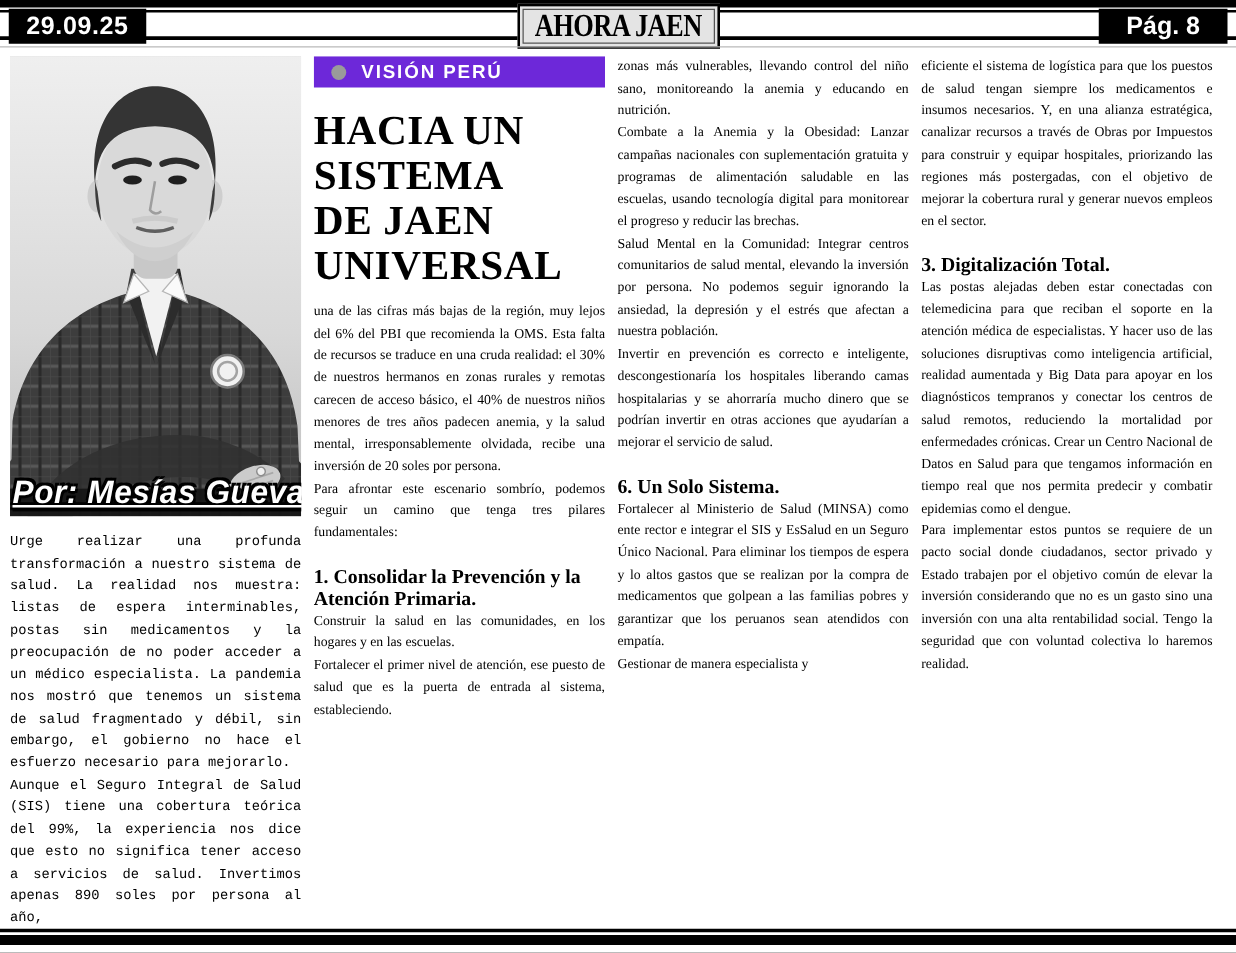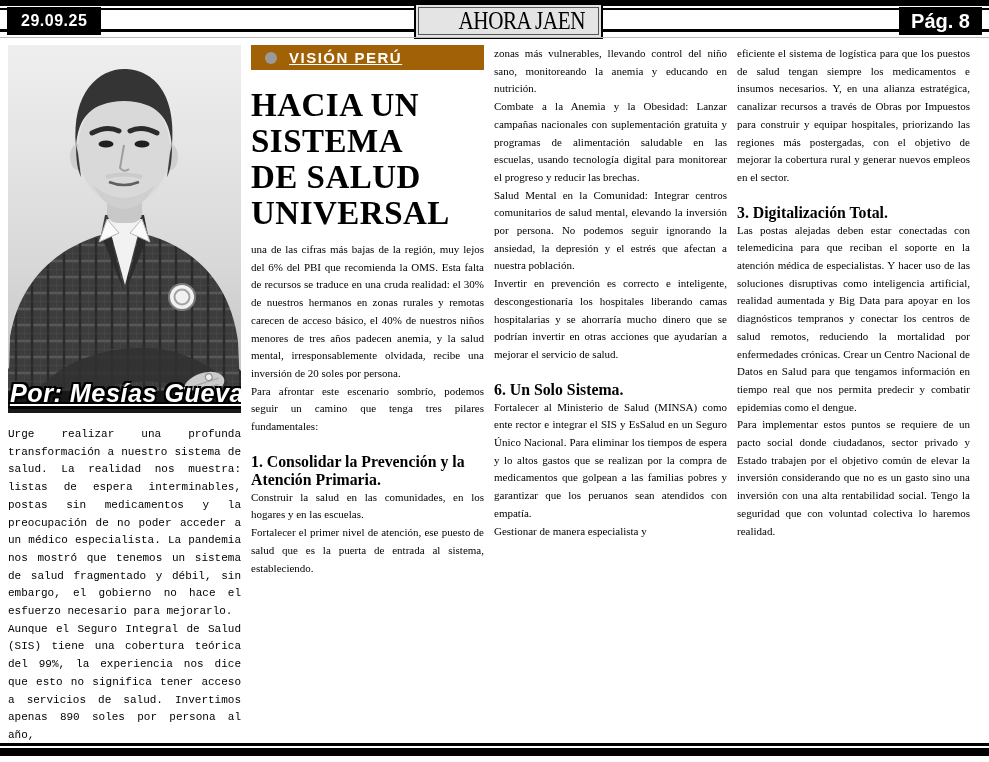--- a/index.html
+++ b/index.html
@@ -9,47 +9,46 @@
     font-family:"Liberation Serif",serif;
   }
   
   .top-rule{position:absolute;top:0;left:0;width:989px;height:6px;background:#000;}
   .header-row{position:absolute;top:8px;left:0;width:989px;height:24px;
     border-top:2px solid #000;border-bottom:3px solid #000;box-sizing:border-box;}
   .header-thin-rule{position:absolute;top:37px;left:0;width:989px;height:1px;background:#b9b9b9;}
   .date-box{
     position:absolute;left:7px;top:-3px;height:28px;line-height:28px;
     background:#000;color:#fff;padding:0 14px;
-    font-family:"Liberation Sans",sans-serif;font-weight:bold;font-size:16px;letter-spacing:.5px;
+    font-family:"Liberation Sans",sans-serif;font-weight:bold;font-size:20px;letter-spacing:.5px;
   }
   .page-box{
     position:absolute;right:7px;top:-3px;height:28px;line-height:28px;
-    background:#000;color:#fff;padding:0 12px;
+    background:#000;color:#fff;padding:0 22px;
     font-family:"Liberation Sans",sans-serif;font-weight:bold;font-size:20px;
   }
   .masthead-box{
     position:absolute;left:414px;top:-7px;width:158px;height:32px;
     background:#e4e4e4;border:2px solid #000;box-shadow:inset 0 0 0 2px #e4e4e4, inset 0 0 0 3px #555;
     display:flex;align-items:center;justify-content:center;
-    font-family:"Liberation Serif",serif;font-weight:normal;font-size:23px;letter-spacing:-.5px;
+    font-family:"Liberation Serif",serif;font-weight:bold;font-size:23px;letter-spacing:-.5px;
     transform-origin:center;
-    padding-left:27px;
   }
   .masthead-box span{display:inline-block;transform:scaleX(.92) scaleY(1.12);}
   
   .columns{position:absolute;top:45px;left:8px;width:973px;bottom:22px;
     display:flex;gap:10px;}
   .col{width:233px;box-sizing:border-box;overflow:hidden;}
   .para{margin:0;font-size:11px;line-height:17.7px;text-align:justify;}
   .subhead{margin:17px 0 0 0;font-size:15.8px;line-height:18px;font-weight:bold;text-align:left;}
   .subhead + .para{margin-top:0;}
   .para + .para{margin-top:0;}
   
-  .kicker{height:25px;background:#a16207;color:#fff;display:flex;align-items:center;
-    font-family:"Liberation Sans",sans-serif;font-weight:bold;font-size:15px;letter-spacing:1.5px;text-decoration:underline;}
+  .kicker{height:25px;background:#6d28d9;color:#fff;display:flex;align-items:center;
+    font-family:"Liberation Sans",sans-serif;font-weight:bold;font-size:15px;letter-spacing:1.5px;}
   .kicker-bullet{width:12px;height:12px;border-radius:50%;background:#9a9a9a;margin:0 12px 0 14px;flex:0 0 auto;}
   .headline{
     margin:17px 0 10px 0;font-weight:bold;font-size:33px;line-height:36px;
     white-space:pre-line;letter-spacing:.5px;text-align:left;
     font-family:"Liberation Serif",serif;
   }
   
   .photo-wrap{position:relative;width:233px;height:368px;background:#d5d5d5;}
   .photo-wrap svg{display:block;}
   .byline{
@@ -152,21 +151,21 @@
         </div>
     </div>
 
     <div class="col">
       <div class="kicker">
         <span class="kicker-bullet"></span>
         <span>VISIÓN PERÚ</span>
       </div>
       <div class="headline">HACIA UN
 SISTEMA
-DE SALUD
+DE JAEN
 UNIVERSAL</div>
       <div>
           <p class="para">una de las cifras más bajas de la región, muy lejos del 6% del PBI que recomienda la OMS. Esta falta de recursos se traduce en una cruda realidad: el 30% de nuestros hermanos en zonas rurales y remotas carecen de acceso básico, el 40% de nuestros niños menores de tres años padecen anemia, y la salud mental, irresponsablemente olvidada, recibe una inversión de 20 soles por persona.</p>
           <p class="para">Para afrontar este escenario sombrío, podemos seguir un camino que tenga tres pilares fundamentales:</p>
           <p class="subhead">1. Consolidar la Prevención y la Atención Primaria.</p>
           <p class="para after-head">Construir la salud en las comunidades, en los hogares y en las escuelas.</p>
           <p class="para">Fortalecer el primer nivel de atención, ese puesto de salud que es la puerta de entrada al sistema, estableciendo.</p>
         </div>
     </div>
 

